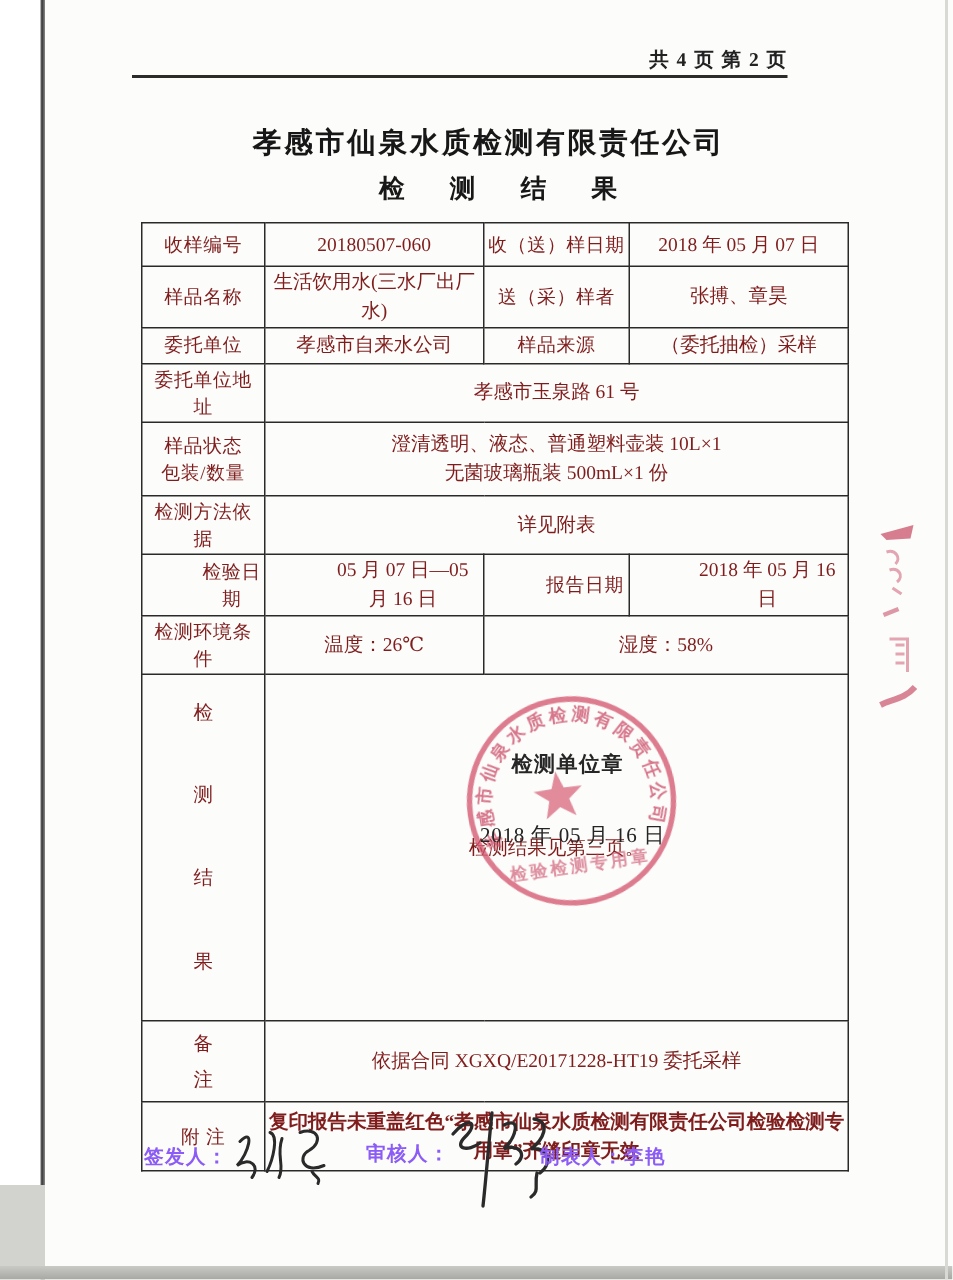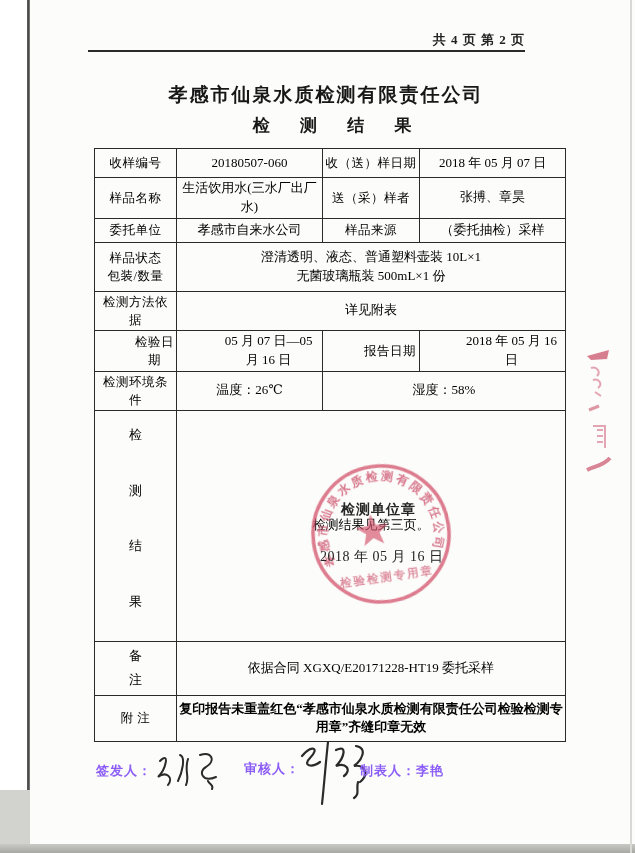--- a/index.html
+++ b/index.html
@@ -33,21 +33,21 @@
     font-size:19px;font-weight:bold;letter-spacing:2px;color:#171717;
   }
   .doc-title{
     position:absolute;left:26px;top:114px;width:612px;text-align:center;
     font-size:17px;font-weight:bold;letter-spacing:13px;text-indent:13px;color:#171717;
   }
 
   table.report{
     position:absolute;left:94px;top:148px;width:471px;
     border-collapse:collapse;table-layout:fixed;
-    font-size:13px;color:#000000;
+    font-size:13px;color:#7f1d1d;
   }
   table.report td{
     border:1.5px solid #2a2a2a;
     text-align:center;vertical-align:middle;
     padding:1px 2px;line-height:1.45;
     overflow:hidden;
   }
   td.lbl{font-size:12.5px;letter-spacing:0.5px;}
   tr.r1 td{height:26px;} tr.r2 td{height:25px;} tr.r3 td{height:21px;margin-left:12px;}
   tr.r4 td{height:25px;} tr.r5 td{height:46px;} tr.r6 td{height:21px;}
@@ -121,20 +121,24 @@
       <td>生活饮用水(三水厂出厂水)</td>
       <td class="lbl">送（采）样者</td>
       <td>张搏、章昊</td>
     </tr>
     <tr class="r3">
       <td class="lbl">委托单位</td>
       <td>孝感市自来水公司</td>
       <td class="lbl">样品来源</td>
       <td>（委托抽检）采样</td>
     </tr>
+    <tr class="r4">
+      <td class="lbl">委托单位地址</td>
+      <td colspan="3">孝感市玉泉路 61 号</td>
+    </tr>
     <tr class="r5">
       <td class="lbl two-line">
         <span>样品状态</span>
         <span>包装/数量</span>
       </td>
       <td colspan="3" class="two-line">
         <span>澄清透明、液态、普通塑料壶装 10L×1</span>
         <span>无菌玻璃瓶装 500mL×1 份</span>
       </td>
     </tr>

